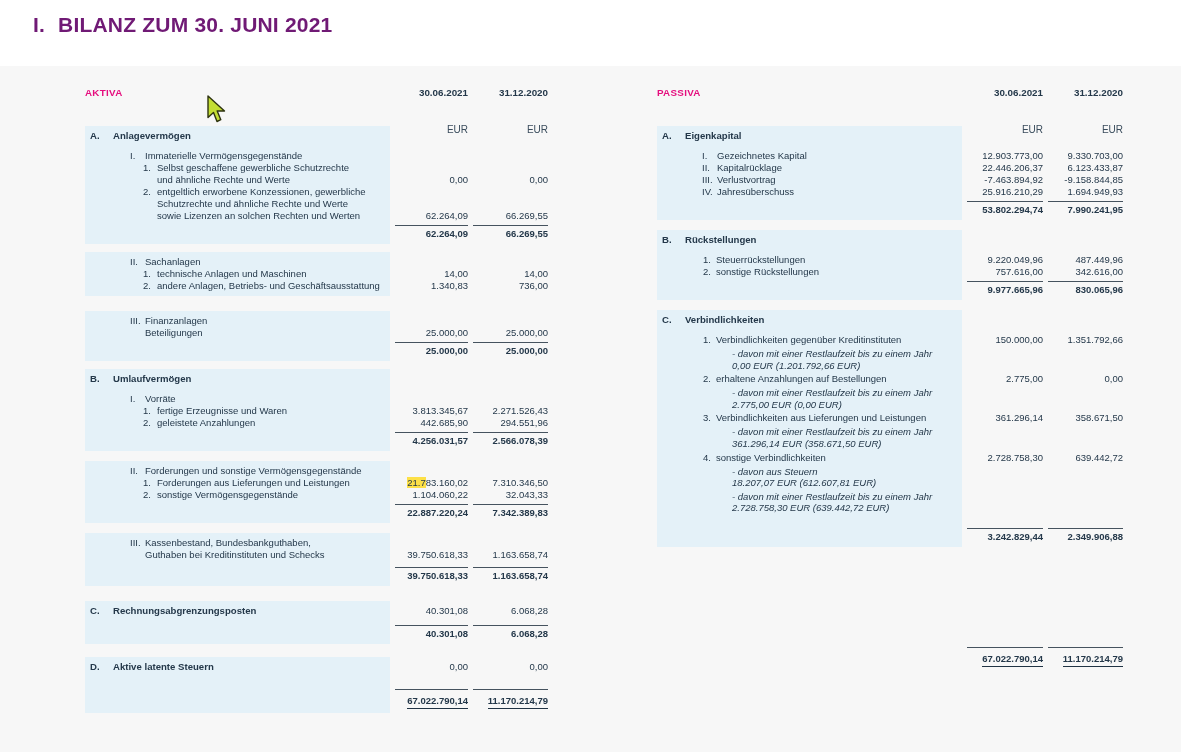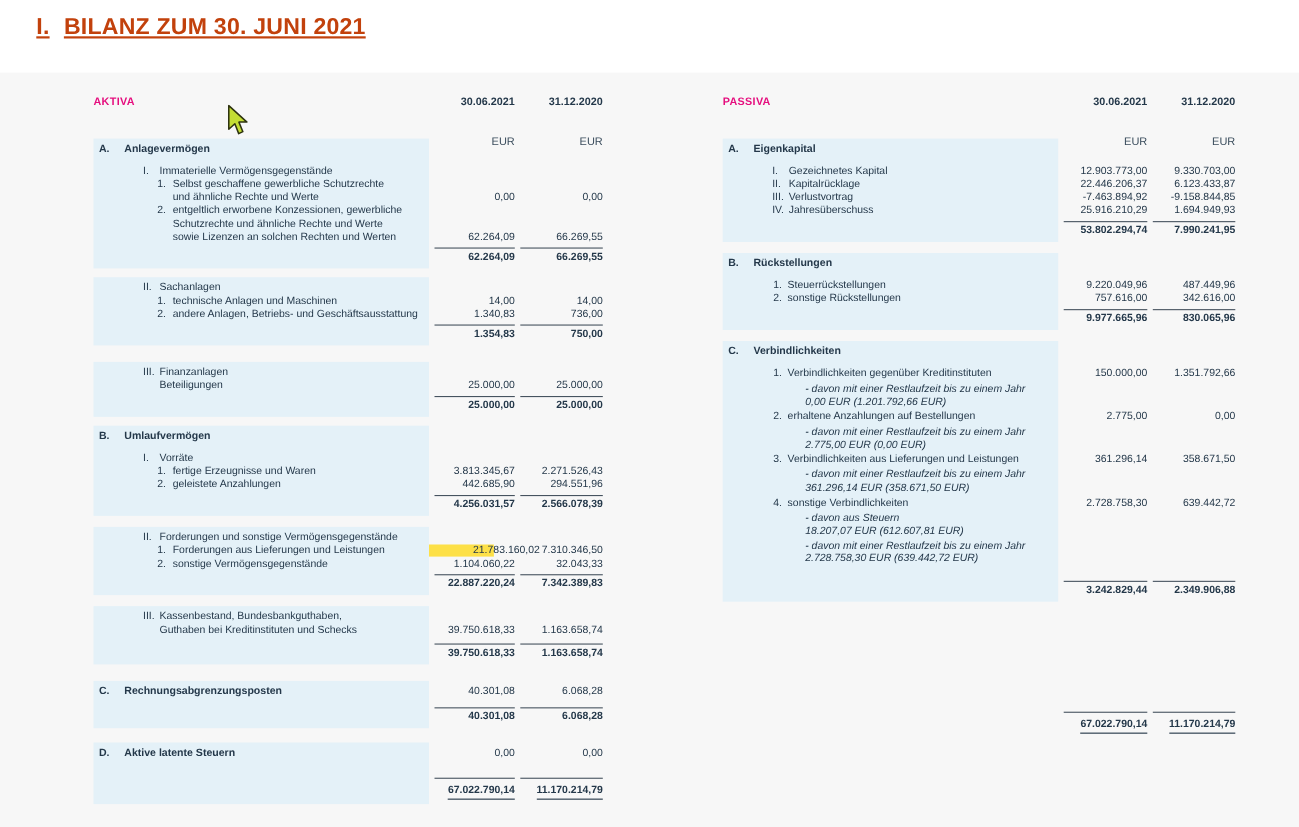--- a/index.html
+++ b/index.html
@@ -4,23 +4,22 @@
 <style>
   html,body{margin:0;padding:0;}
   body{
     width:1181px;height:752px;position:relative;overflow:hidden;
     background:#ffffff;
     font-family:"Liberation Sans",sans-serif;
     color:#24384a;
   }
   .titlebar{
     position:absolute;top:13px;left:33px;
-    font-size:21px;font-weight:bold;color:#c2410c;letter-spacing:.2px;
+    font-size:21px;font-weight:bold;color:#701a75;letter-spacing:.2px;
     white-space:nowrap;
-    text-decoration:underline;
   }
   .title-num{margin-right:13px;}
   .panel{
     position:absolute;top:66px;left:0;width:1181px;height:690px;
     background:#f7f7f7;
   }
   .col{position:absolute;top:21px;}
   .acol{left:85px;width:463px;}
   .pcol{left:657px;width:466px;}
 
@@ -75,21 +74,21 @@
   .blk-aktiva-5{margin-bottom:15px;}
   .blk-aktiva-5 .row-sum{margin-top:6px;}
   .blk-aktiva-6{margin-bottom:13px;}
   .blk-aktiva-7 .row-total{margin-top:16px;}
 
   .blk-passiva-0{margin-bottom:10px;}
   .blk-passiva-1{margin-bottom:10px;}
   .blk-passiva-2 .row-sum{margin-top:14px;}
   .blk-passiva-3{margin-top:100px;margin-bottom:0;padding:0;}
 
-  .sel{background:#fde047;padding-left:40px;}
+  .sel{background:#fde047;}
 
   .cursor{position:absolute;left:206px;top:95px;width:22px;height:29px;}
 </style>
 </head>
 <body>
 
 <div class="titlebar">
   <span class="title-num">I.</span><span class="title-text">BILANZ ZUM 30. JUNI 2021</span>
 </div>
 
@@ -162,25 +161,20 @@
             <div class="v v2">14,00</div>
           </div>
           <div class="row lv-arabic">
             <div class="lab">
               <span class="mk">2.</span>
               <span class="tx">andere Anlagen, Betriebs- und Geschäftsausstattung</span>
             </div>
             <div class="v v1">1.340,83</div>
             <div class="v v2">736,00</div>
           </div>
-          <div class="row row-sum">
-            <div class="lab"></div>
-            <div class="v v1">1.354,83</div>
-            <div class="v v2">750,00</div>
-          </div>
         </div>
         <div class="block blk-aktiva-2">
           <div class="row lv-roman">
             <div class="lab">
               <span class="mk">III.</span>
               <span class="tx">Finanzanlagen</span>
             </div>
           </div>
           <div class="row lv-roman">
             <div class="lab">

